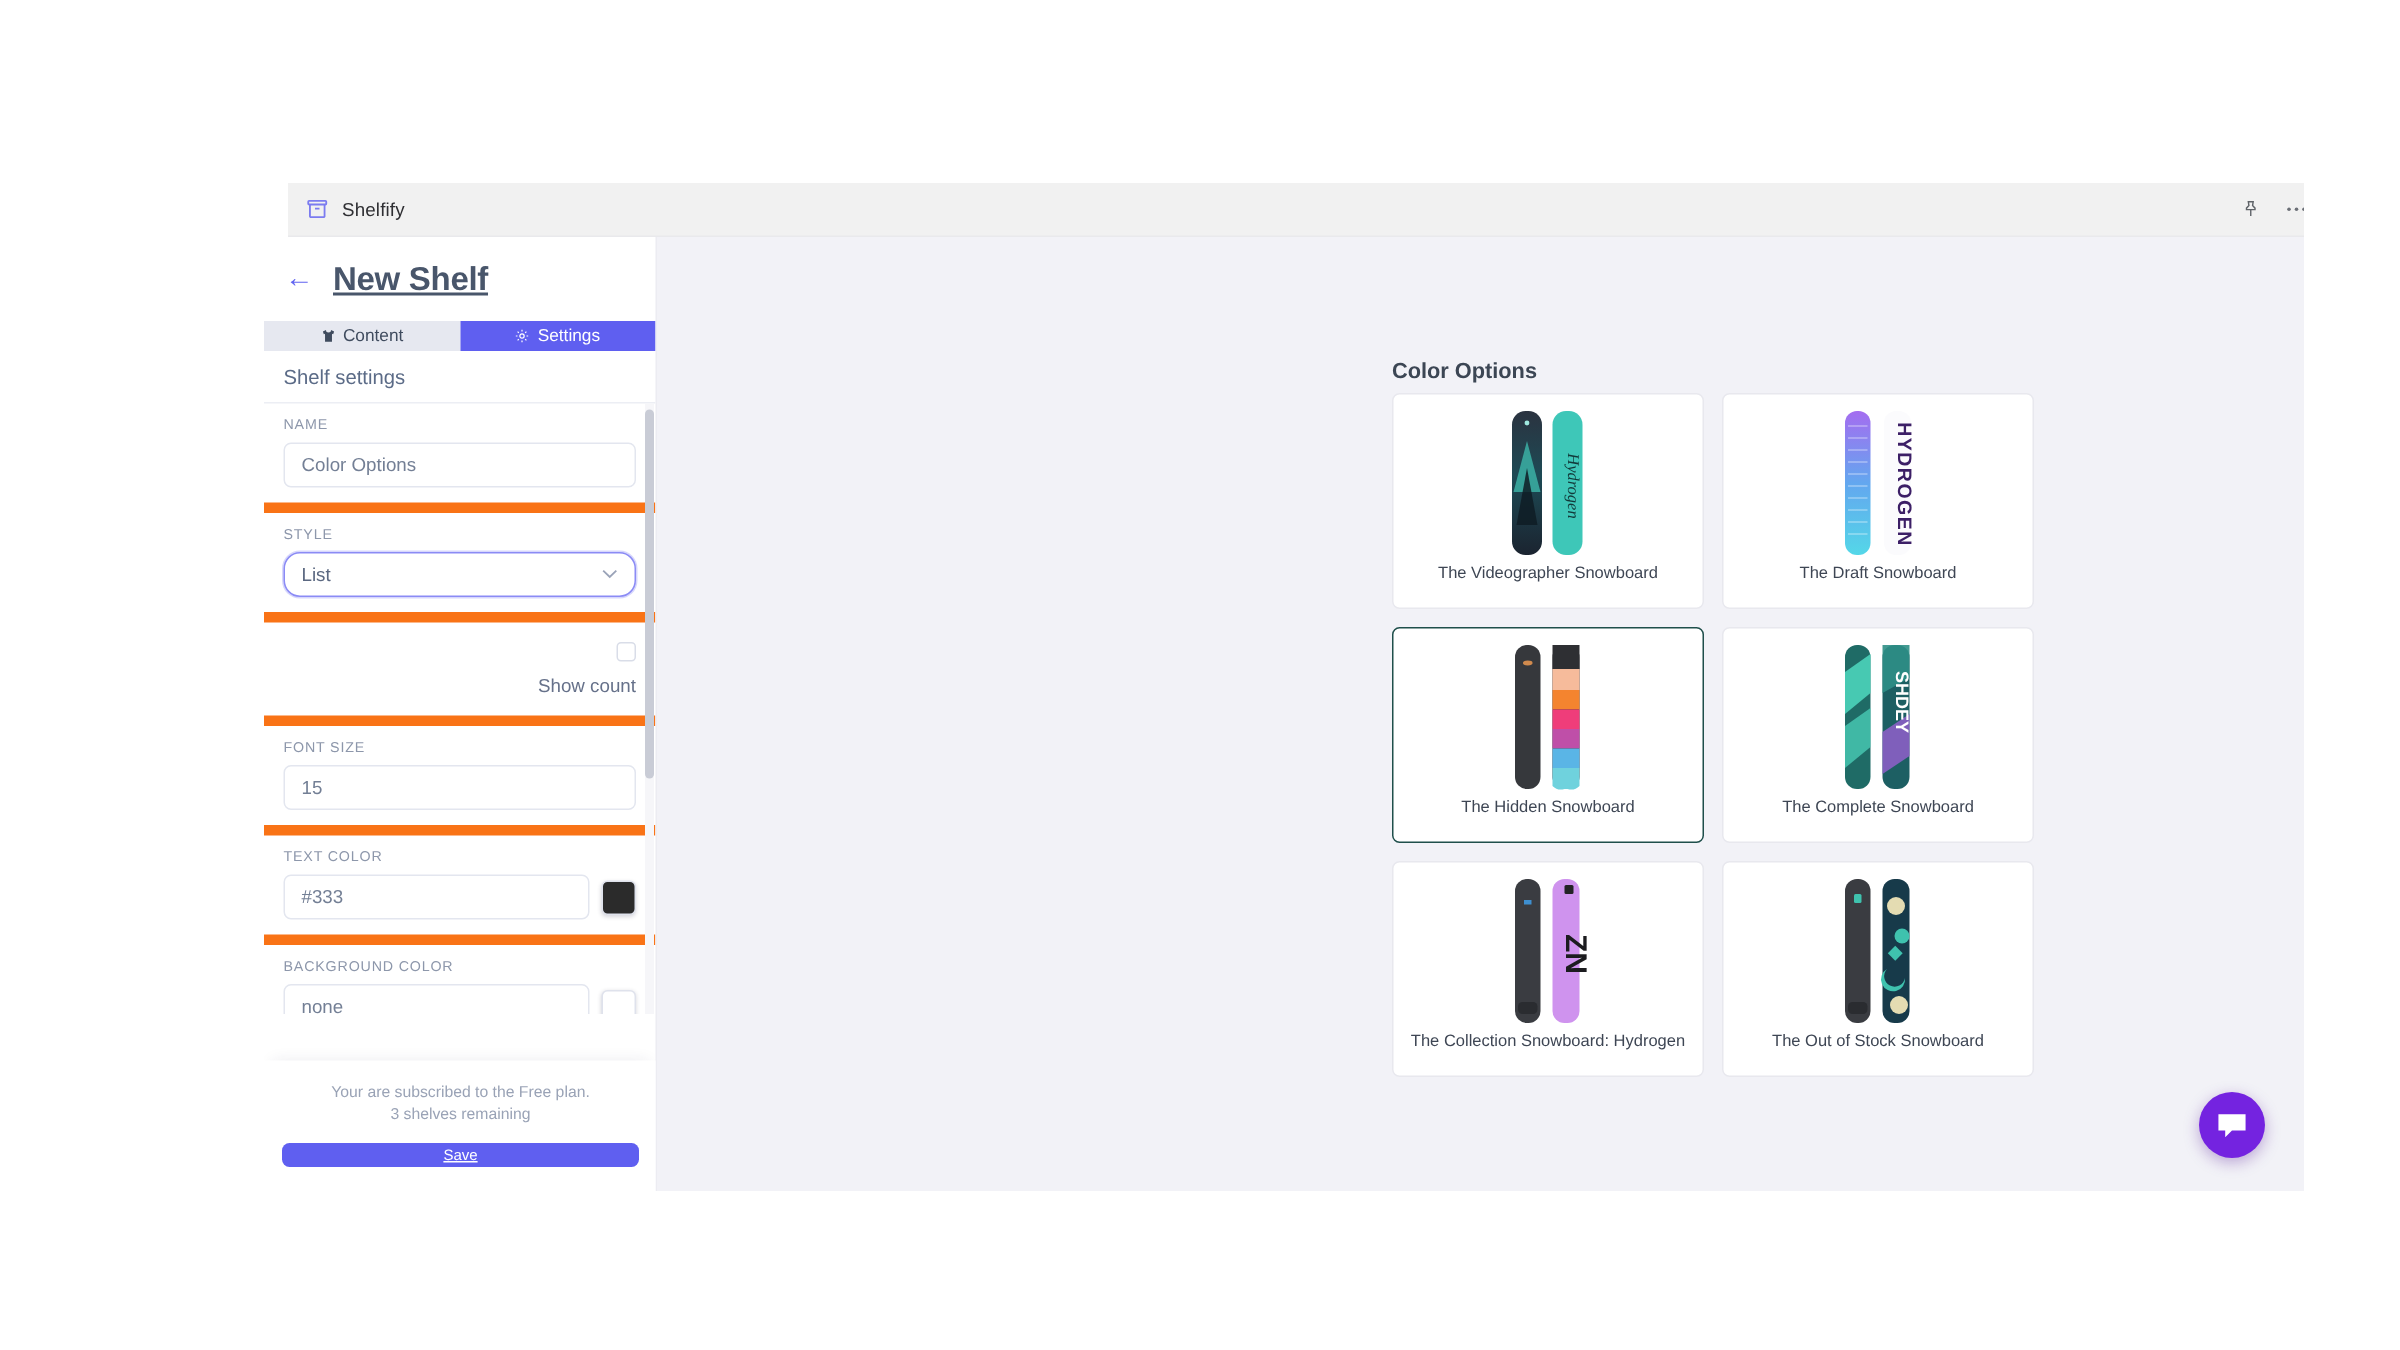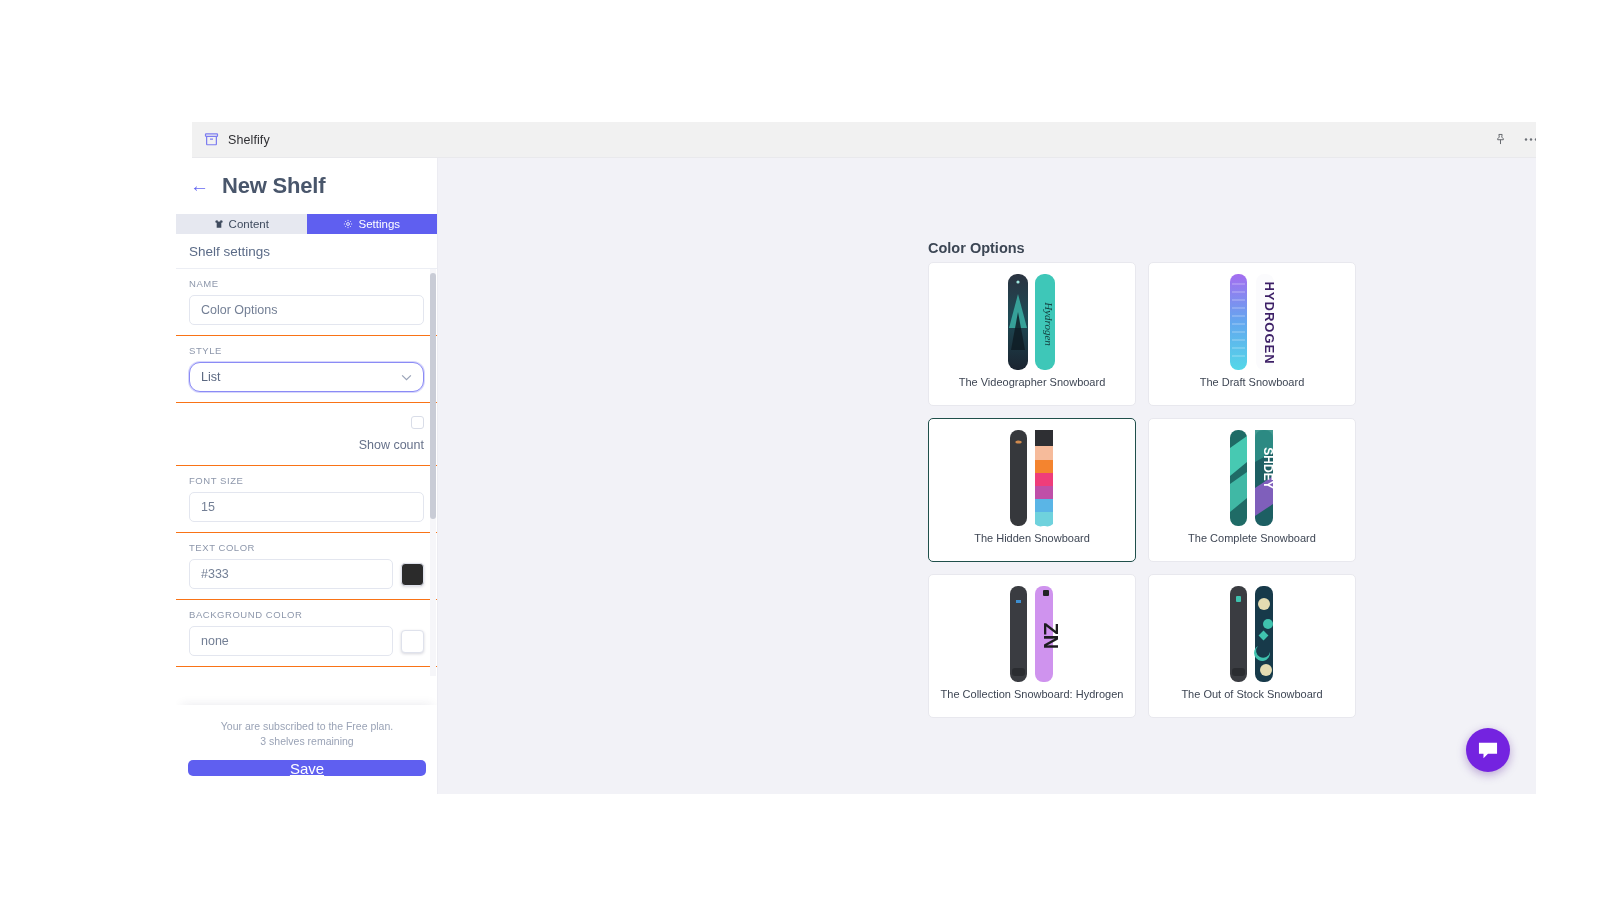--- a/index.html
+++ b/index.html
@@ -51,20 +51,21 @@
     height: 56px; display: flex; align-items: center;
     padding-left: 14px; gap: 13px;
   }
   .back-arrow {
     font-size: 19px; color: #6366f1; line-height: 1;
     cursor: pointer; font-weight: 400; margin-top: -2px;
   }
   #page-title {
     font-size: 22px; font-weight: bold; color: #49566b;
     letter-spacing: -.2px;
+    text-decoration: underline;
   }
 
   
   #tabs { display: flex; height: 20px; }
   .tab {
     flex: 1; display: flex; align-items: center; justify-content: center;
     gap: 5px; font-size: 11.5px; cursor: pointer;
   }
   .tab.inactive { background: #e6e8f0; color: #3f4b5e; }
   .tab.active { background: #5f5ff0; color: #ffffff; }
@@ -77,21 +78,21 @@
 
   
   #settings-scroll {
     position: relative;
     height: 408px;
     overflow: hidden;
     border-top: 1px solid #eceef4;
   }
   .field-row {
     padding: 9px 13px 10px 13px;
-    border-bottom: 1px solid #f97316;
+    border-bottom: 7px solid #f97316;
   }
   .field-label {
     font-size: 9.5px; letter-spacing: .55px; color: #8d97ab;
     margin-bottom: 6px; text-transform: uppercase;
   }
   .field-input {
     height: 30px; width: 100%;
     border: 1px solid #e3e6ef; border-radius: 5px;
     background: #fff; display: flex; align-items: center;
     padding: 0 11px; font-size: 12.5px; color: #737f95;
@@ -135,21 +136,21 @@
     position: absolute; left: 0; bottom: 0; width: 262px;
     background: #ffffff; padding: 14px 12px 16px 12px;
     box-shadow: 0 -6px 10px -6px rgba(40,40,80,.10);
   }
   .plan-line {
     text-align: center; font-size: 10.5px; color: #9aa3b6; line-height: 1.45;
   }
   #save-button {
     margin-top: 11px; height: 16px; width: 100%;
     background: #5f5ff0; color: #fff; border: none; border-radius: 5px;
-    font-size: 15px; cursor: pointer; font-family: inherit; text-decoration: underline;
+    font-size: 10px; cursor: pointer; font-family: inherit; text-decoration: underline;
   }
 
   
   #preview {
     position: absolute; left: 262px; top: 36px;
     width: 1098px; height: 636px;
     background: #f2f2f7;
     overflow: hidden;
   }
   #shelf-heading {

